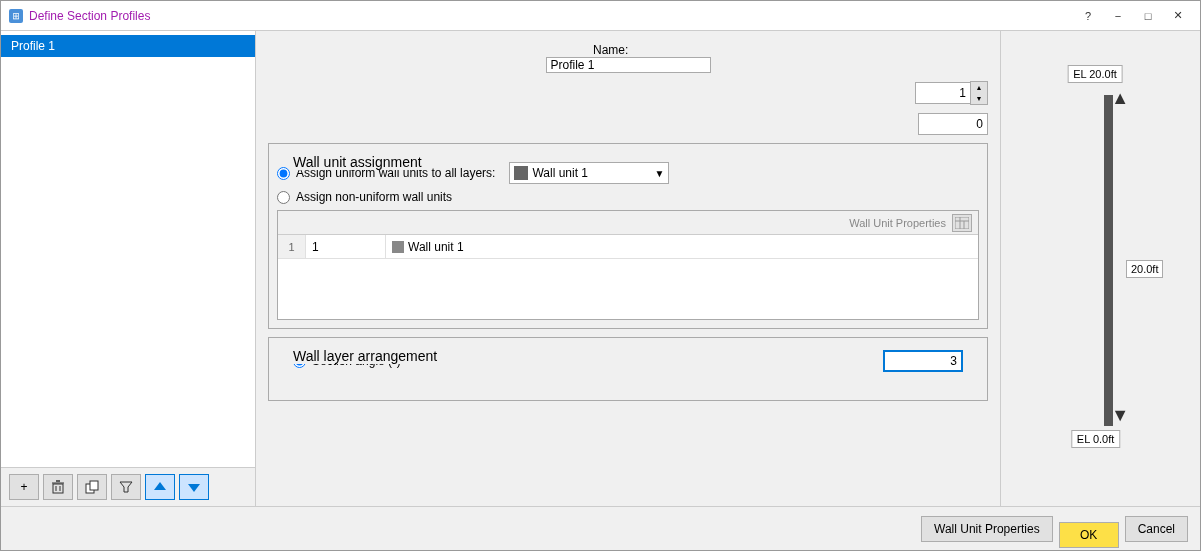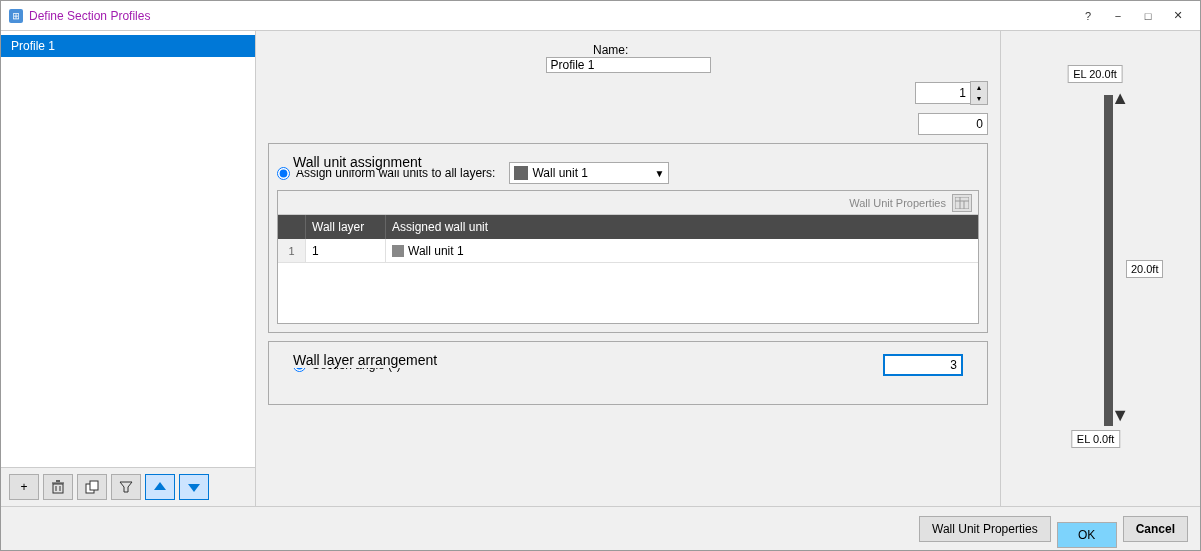--- a/index.html
+++ b/index.html
@@ -385,21 +385,21 @@
     .action-btn {
       height: 26px;
       min-width: 100px;
       border: 1px solid #adadad;
       background: #e1e1e1;
       cursor: pointer;
       font-size: 12px;
       padding: 0 12px;
     }
     .action-btn.primary {
-      background: #7dd3fc;
+      background: #fde047;
       margin-top: 12px;
     }
   </style>
 </head>
 <body>
 
 <div class="window">
 
   <div class="title-bar">
     <div class="title-bar-left">
@@ -482,38 +482,37 @@
         <div class="radio-row" style="margin-top:14px">
           <input type="radio" name="assignment" id="uniform" checked="" style="">
           <label for="uniform" class="radio-label">Assign uniform wall units to all layers:</label>
           <div class="wall-unit-dropdown" style="border:1px solid #aaa; background:white; height:22px; display:flex; align-items:center; padding:0 4px; min-width:160px; cursor:pointer;">
             <div class="dropdown-color-box"></div>
             <span>Wall unit 1</span>
             <span class="dropdown-arrow">▼</span>
           </div>
         </div>
 
+        <div class="radio-row">
+          <input type="radio" name="assignment" id="nonuniform" style="">
+          <label for="nonuniform" class="radio-label">Assign non-uniform wall units</label>
+        </div>
 
         <div class="table-section">
           <div class="table-toolbar">
             <span class="table-toolbar-label">Wall Unit Properties</span>
             <button class="table-icon-btn">
               <svg width="14" height="12" viewBox="0 0 14 12">
                 <rect x="0" y="0" width="14" height="12" fill="none" stroke="#999" stroke-width="1"></rect>
                 <line x1="0" y1="4" x2="14" y2="4" stroke="#999" stroke-width="1"></line>
                 <line x1="5" y1="0" x2="5" y2="12" stroke="#999" stroke-width="1"></line>
                 <line x1="9" y1="4" x2="9" y2="12" stroke="#999" stroke-width="1"></line>
               </svg>
             </button>
           </div>
-          <div class="table-header">
-            <div class="table-header-cell"></div>
-            <div class="table-header-cell">Wall layer</div>
-            <div class="table-header-cell">Assigned wall unit</div>
-          </div>
           <div class="table-row-num">
             <div class="table-cell row-num">1</div>
             <div class="table-cell">1</div>
             <div class="table-cell">
               <div class="cell-color-box"></div>
               <span>Wall unit 1</span>
             </div>
           </div>
           <div class="table-empty-rows"></div>
         </div>
@@ -547,15 +546,15 @@
 
         <div style="position:absolute; bottom:38px; left:50%; transform:translateX(-60%); font-size:11px; background:white; border:1px solid #aaa; padding:2px 5px; white-space:nowrap; z-index:2;text-align:right;">EL 0.0ft</div>
       </div>
     </div>
 
   </div>
 
   <div class="bottom-bar">
     <button class="action-btn">Wall Unit Properties</button>
     <button class="action-btn primary" style="min-width:60px;">OK</button>
-    <button class="action-btn" style="min-width:60px;font-weight:bold;">Cancel</button>
+    <button class="action-btn" style="min-width:60px;">Cancel</button>
   </div>
 </div>
 
 </body></html>

